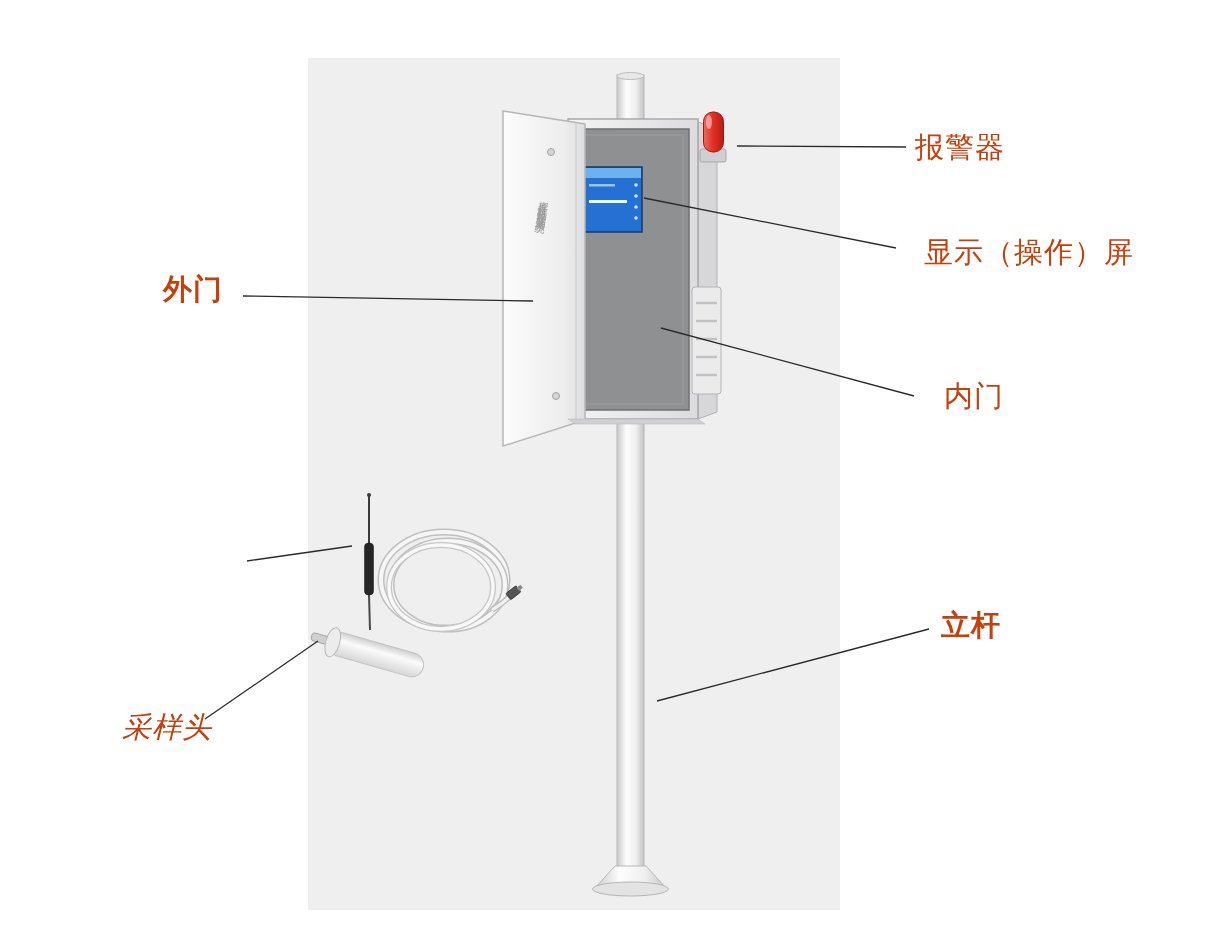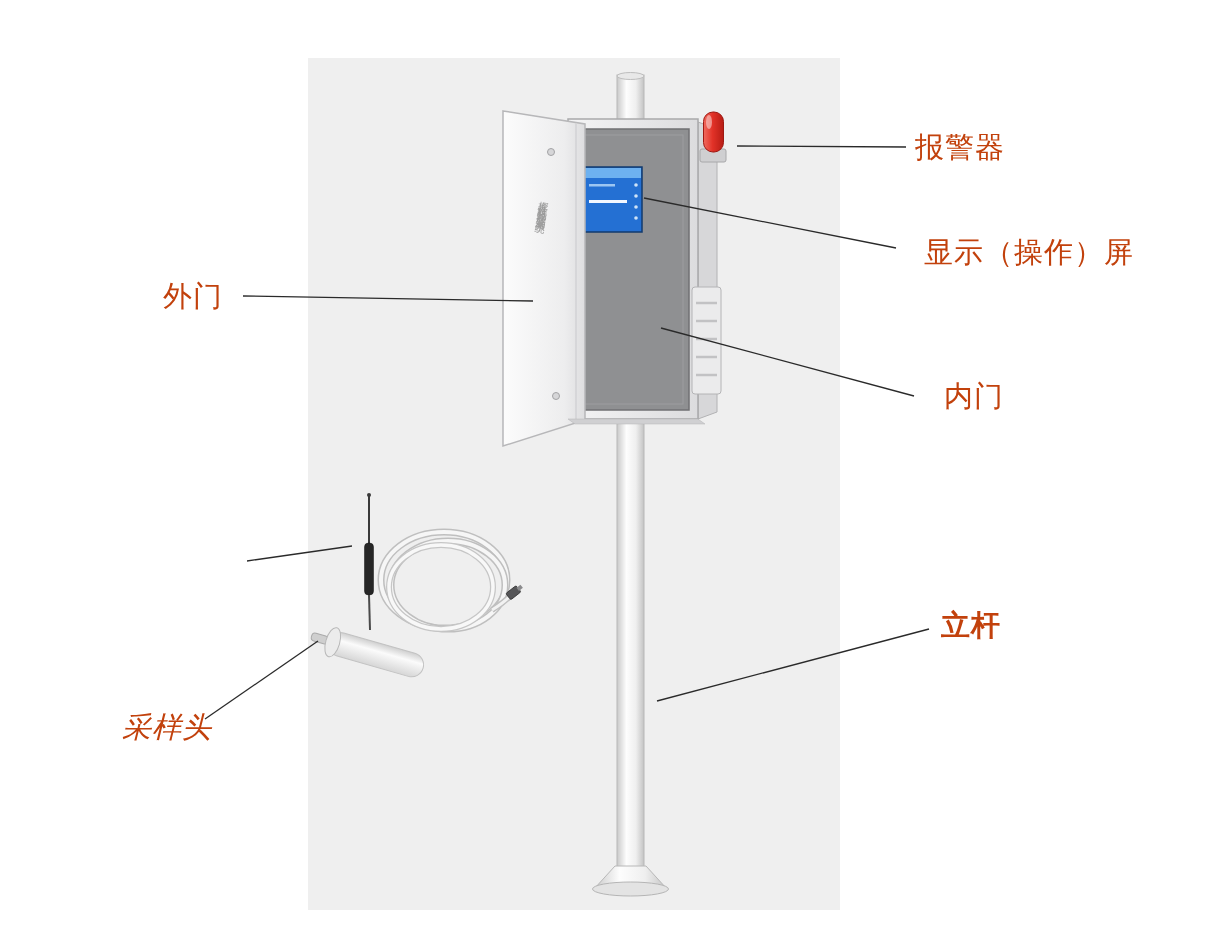--- a/index.html
+++ b/index.html
@@ -174,18 +174,18 @@
       <line x1="247" y1="561" x2="352" y2="546"></line>
       <line x1="205" y1="719" x2="318" y2="641"></line>
       <line x1="929" y1="629" x2="657" y2="701"></line>
     </g>
   </svg>
 
   <div class="door-text">挥发性有机物在线监测系统</div>
 
   <div class="label" style="left:915px; top:132px;">报警器</div>
   <div class="label" style="left:903px; top:237px;margin-left:21px;">显示（操作）屏</div>
-  <div class="label" style="left:163px; top:281px;">外门</div>
+  <div class="label" style="left:163px; top:274px;font-weight:bold;">外门</div>
   <div class="label" style="left:944px; top:381px;">内门</div>
   <div class="label" style="left:122px; top:712px;font-style:italic;">采样头</div>
   <div class="label" style="left:941px; top:610px;font-weight:bold;">立杆</div>
 
 </div>
 
 </body></html>

